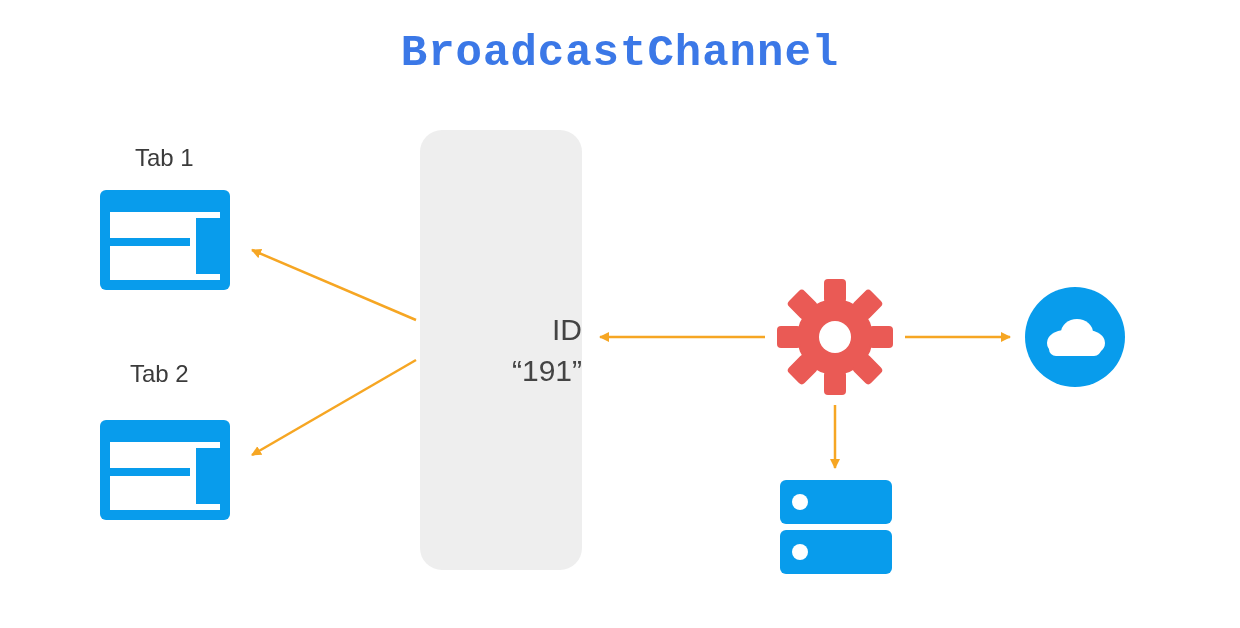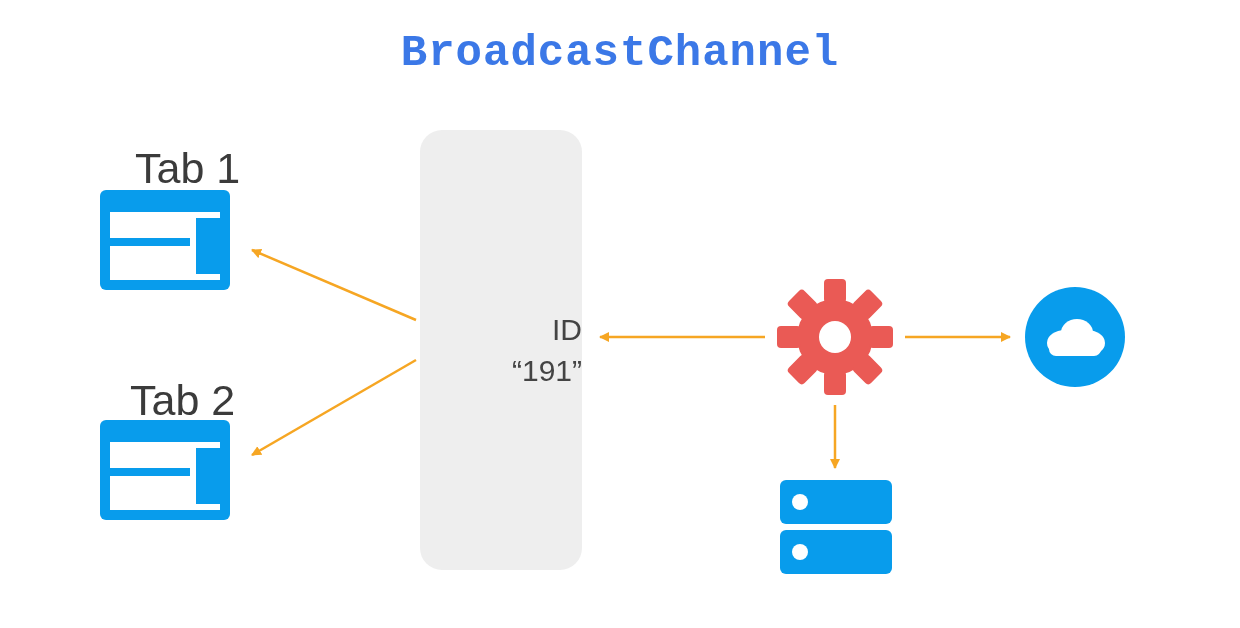--- a/index.html
+++ b/index.html
@@ -23,21 +23,21 @@
     width: 100%;
     text-align: center;
     font-family: "Courier New", Courier, monospace;
     font-weight: bold;
     font-size: 44px;
     letter-spacing: 1px;
     color: #3b78e7;
   }
   .tab-label {
     position: absolute;
-    font-size: 43px;
+    font-size: 24px;
     color: #3b3b3b;
     font-weight: 400;
   }
   .channel {
     position: absolute;
     left: 420px;
     top: 130px;
     width: 162px;
     height: 440px;
     background: #eeeeee;
@@ -76,21 +76,21 @@
 
   <div class="title">BroadcastChannel</div>
 
   <div class="channel"></div>
   <div class="channel-text">
     <span>ID</span><br>
     <span>“191”</span>
   </div>
 
   <div class="tab-label" style="left:135px; top:144px;">Tab 1</div>
-  <div class="tab-label" style="left:130px; top:376px;">Tab 2</div>
+  <div class="tab-label" style="left:130px; top:360px;">Tab 2</div>
 
 
   <svg class="overlay" width="1240" height="628">
     <defs>
       <marker id="arrowhead" markerWidth="12" markerHeight="12" refX="9" refY="5" orient="auto" markerUnits="userSpaceOnUse">
         <path d="M0,0 L10,5 L0,10 Z" fill="#f6a623"></path>
       </marker>
     </defs>
 
     <g transform="translate(100,190)">

